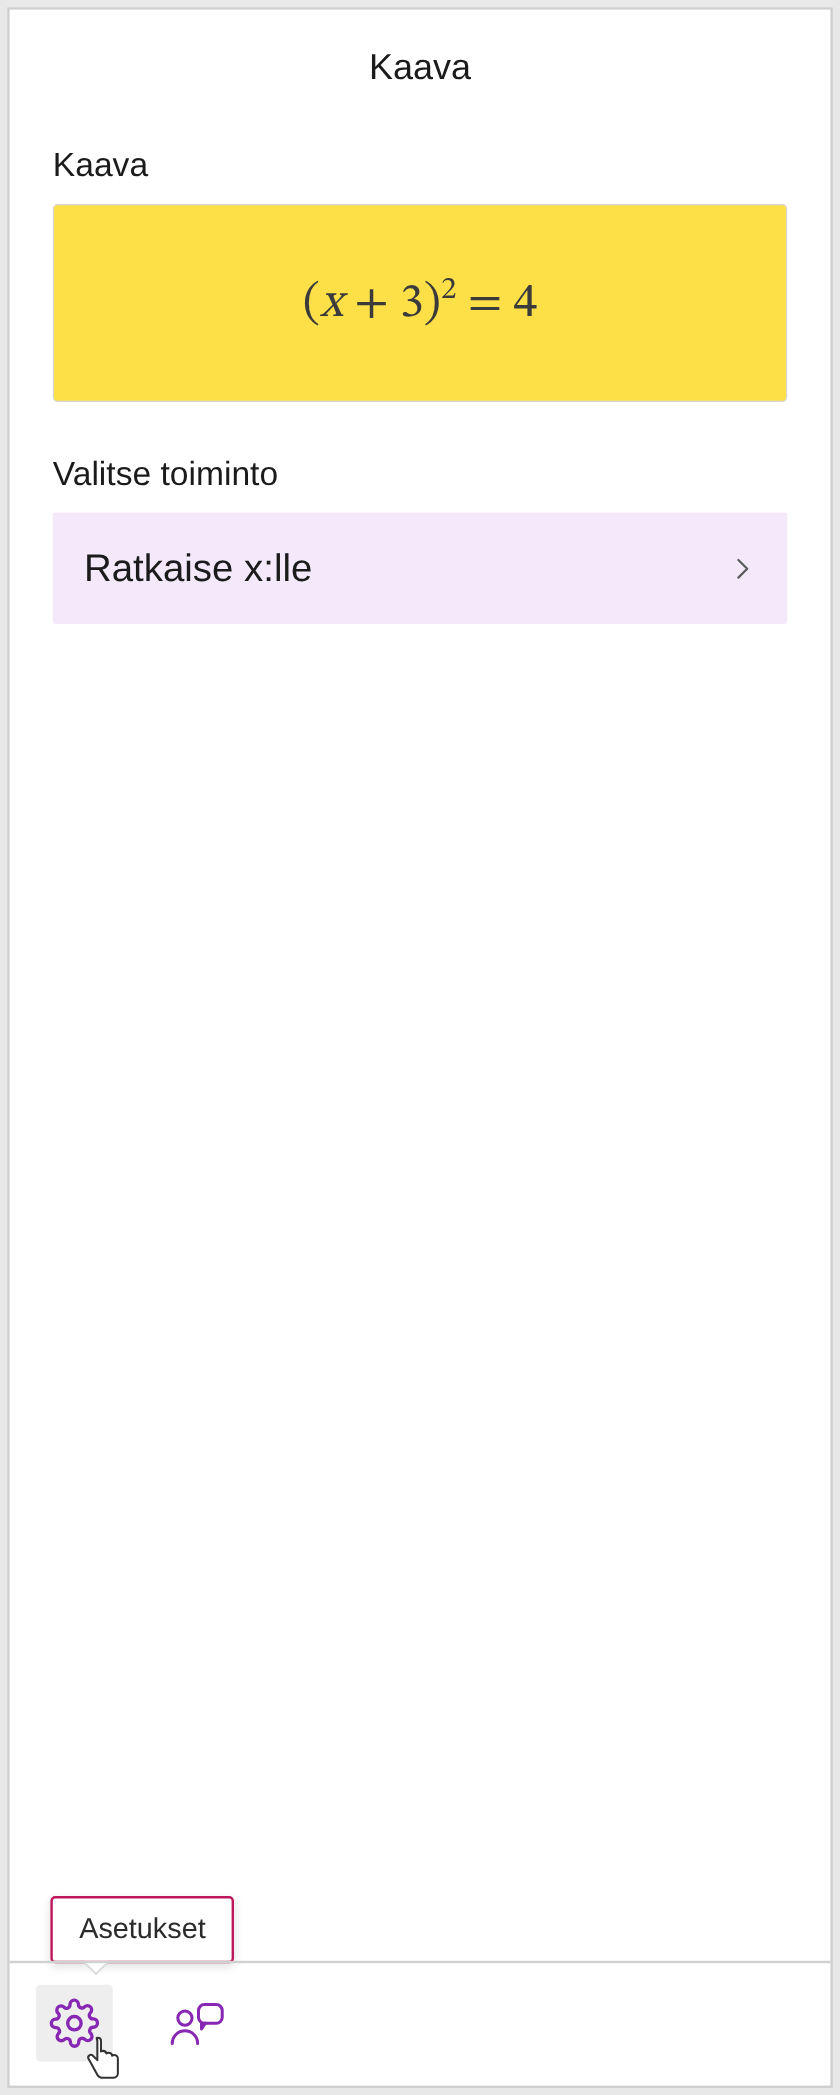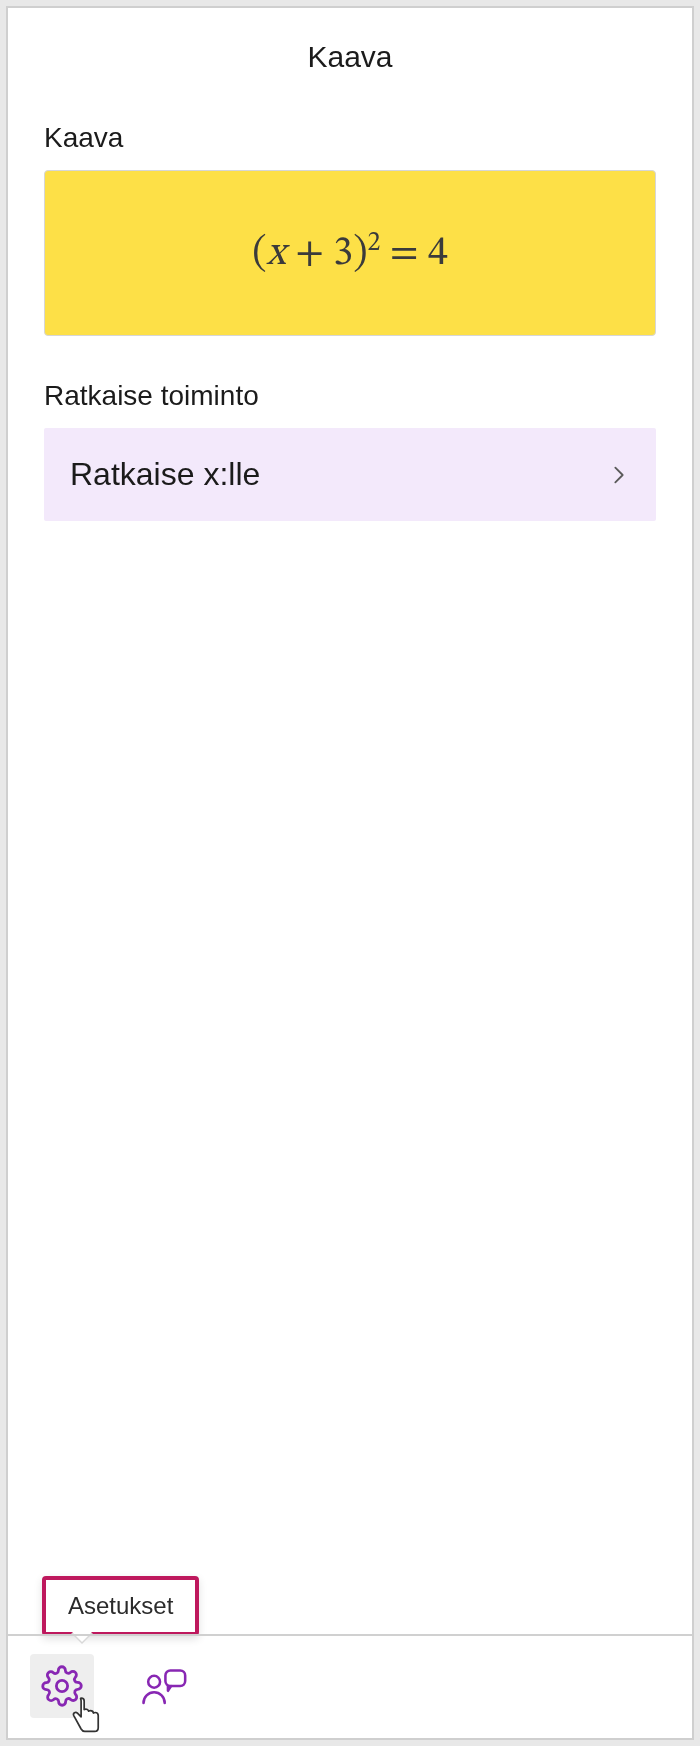--- a/index.html
+++ b/index.html
@@ -95,21 +95,21 @@
   }
   .footer-btn.active {
     background: #eeeeee;
   }
   .footer-btn svg { display: block; }
   .tooltip {
     position: absolute;
     bottom: 102px;
     left: 34px;
     background: #ffffff;
-    border: 4px solid #be185d;
+    border: 2px solid #be185d;
     border-radius: 4px;
     padding: 12px 22px;
     font-size: 24px;
     color: #2b2b2b;
     box-shadow: 0 3px 8px rgba(0,0,0,0.12);
   }
   .tooltip::after {
     content: "";
     position: absolute;
     bottom: -10px;
@@ -148,21 +148,21 @@
   </div>
 
   <div class="content">
 
     <div class="section-label">Kaava</div>
 
     <div class="formula-box">
       <span class="formula">(<span class="var">x</span> + 3)<sup>2</sup> = 4</span>
     </div>
 
-    <div class="section-label">Ratkaise toiminto</div>
+    <div class="section-label">Valitse toiminto</div>
 
     <div class="action-item">
       <span class="action-label">Ratkaise x:lle</span>
       <span class="chevron">
         <svg viewBox="0 0 24 24" width="22" height="22" fill="none" stroke="#5a5a5a" stroke-width="2" stroke-linecap="round" stroke-linejoin="round">
           <polyline points="8 4 16 12 8 20"></polyline>
         </svg>
       </span>
     </div>
 

